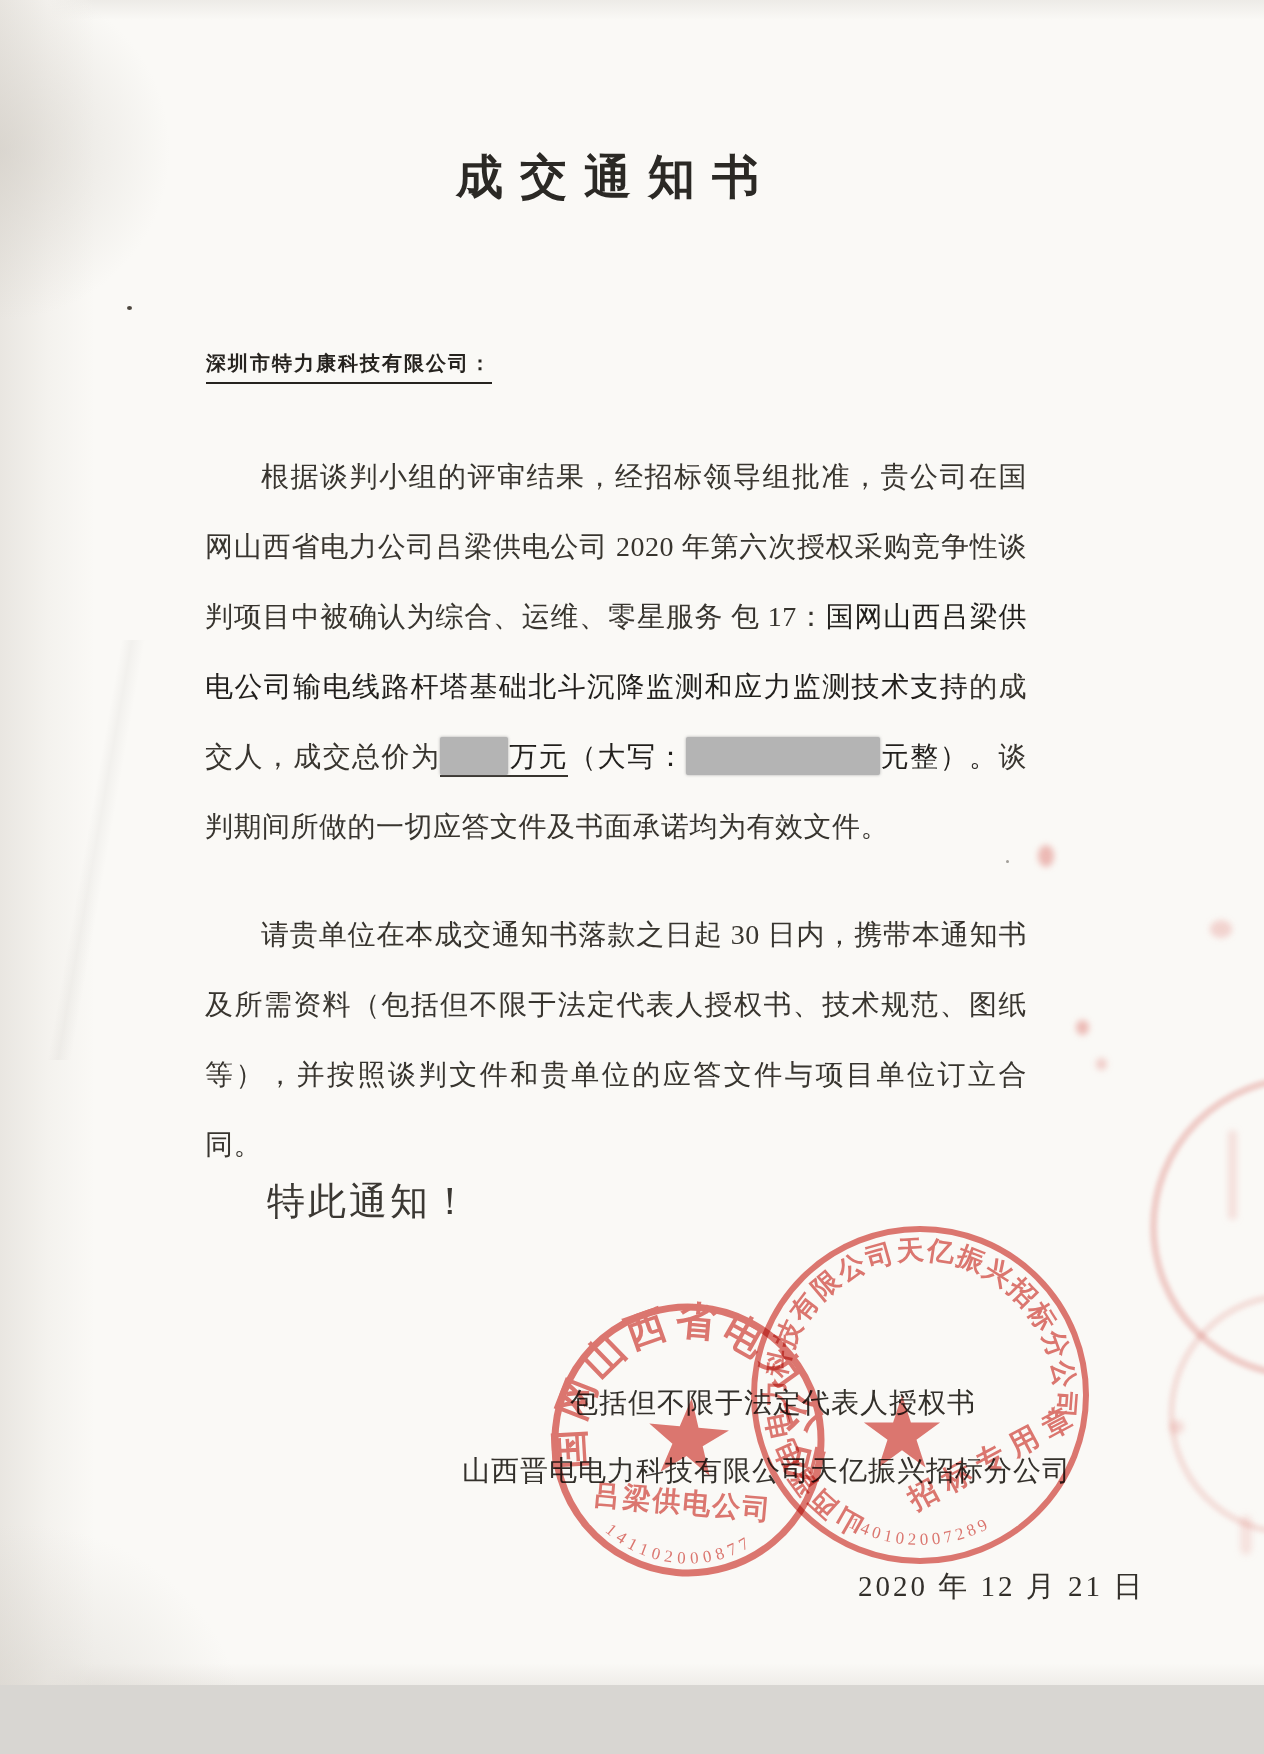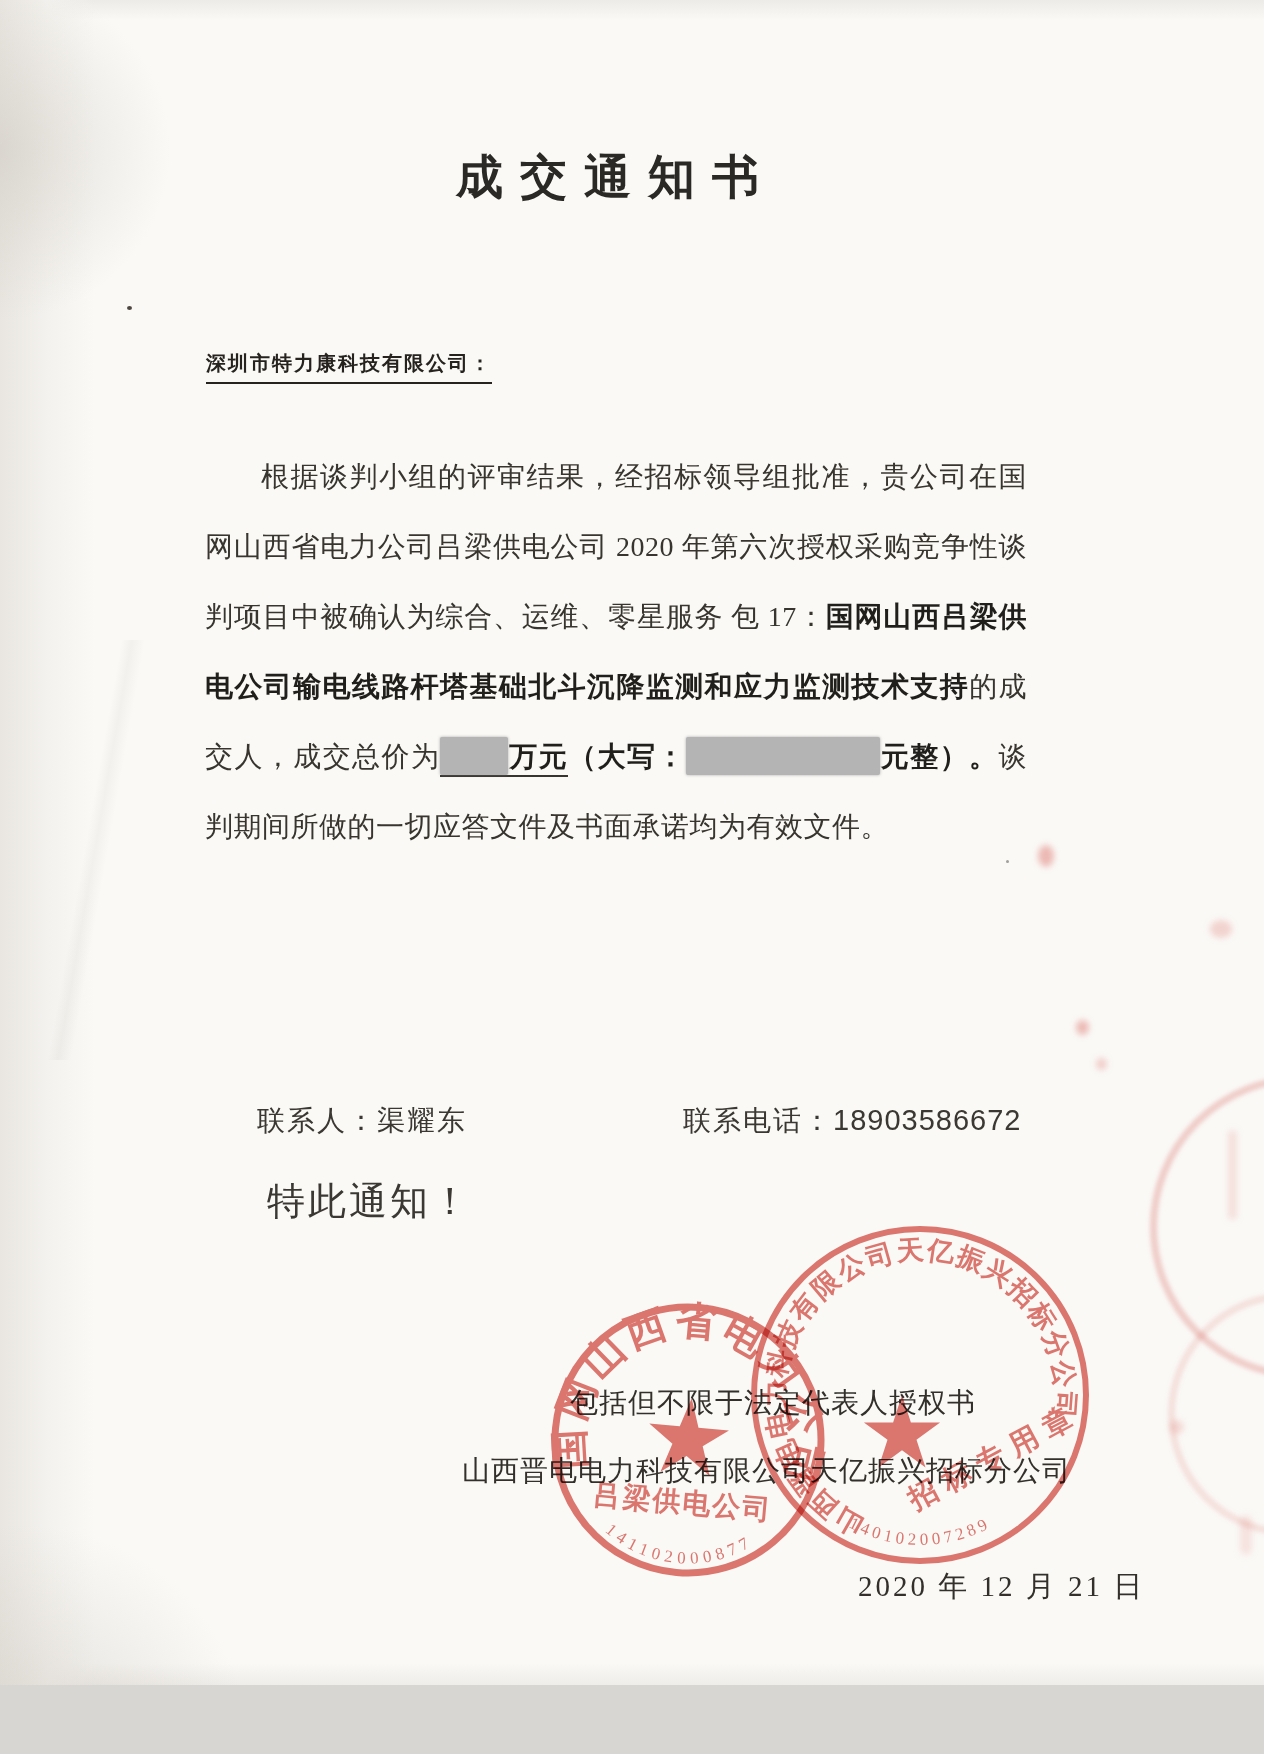--- a/index.html
+++ b/index.html
@@ -26,21 +26,21 @@
   .title{position:absolute;top:146px;left:205px;width:822px;text-align:center;
     font-size:47px;font-weight:bold;letter-spacing:17px;color:#2b2925;}
   .refnum{position:absolute;top:272px;left:205px;width:822px;text-align:center;
     font-size:23px;letter-spacing:2px;color:#3d3a35;}
   .addressee{position:absolute;top:350px;left:206px;font-size:20px;font-weight:bold;color:#26231f;
     border-bottom:2px solid #26231f;padding-bottom:5px;letter-spacing:2px;}
   .para{position:absolute;left:205px;width:822px;font-size:28px;line-height:70px;
     text-align:justify;color:#38352f;letter-spacing:.5px;}
   .para.p1{top:414px;text-indent:56px;}
   .para.p2{top:872px;text-indent:56px;}
-  .b{font-weight:bold;color:#211f1c;}
+  .b{font-weight:normal;color:#211f1c;}
   .redact{display:inline-block;height:38px;background:#b4b4b4;border-radius:2px;
     vertical-align:-9px;box-shadow:0 0 3px rgba(120,120,120,.6);}
   .redact.small{width:68px;}
   .redact.large{width:194px;}
   .ul-wrap{border-bottom:2px solid #38352f;padding-bottom:3px;}
   .contact-row{position:absolute;top:1102px;left:205px;width:822px;height:70px;font-size:28px;}
   .contact-person{position:absolute;left:52px;top:0;letter-spacing:2px;}
   .contact-phone{position:absolute;left:478px;top:0;letter-spacing:2px;}
   .phone-digits{font-family:"Liberation Sans","DejaVu Sans",sans-serif;font-size:29px;letter-spacing:1px;}
   .closing{position:absolute;top:1176px;left:267px;font-size:38px;letter-spacing:3px;}
@@ -75,25 +75,22 @@
   <div class="speck s1"></div>
   <div class="speck s2"></div>
 
   <div class="title">成交通知书</div>
 
 
   <div class="addressee">深圳市特力康科技有限公司：</div>
 
   <p class="para p1"><span>根据谈判小组的评审结果，经招标领导组批准，贵公司在国网山西省电力公司吕梁供电公司 2020 年第六次授权采购竞争性谈判项目中被确认为综合、运维、零星服务 包 17：</span><span class="b">国网山西吕梁供电公司输电线路杆塔基础北斗沉降监测和应力监测技术支持</span><span>的成交人，成交总价为</span><span class="ul-wrap"><span class="redact small"></span><span class="b">万元</span></span><span class="b">（大写：</span><span class="redact large"></span><span class="b">元整）。</span><span>谈判期间所做的一切应答文件及书面承诺均为有效文件。</span></p>
 
+  <p class="para p2">请贵单位在本成交通知书落款之日起 30 日内，携带本通知书及所需资料（包括但不限于法定代表人授权书、技术规范、图纸等），并按照谈判文件和贵单位的应答文件与项目单位订立合同。</p>
 
-  <div class="contact-row">
-    <span class="contact-person"><span>联系人：</span><span>渠耀东</span></span>
-    <span class="contact-phone"><span>联系电话：</span><span class="phone-digits">18903586672</span></span>
-  </div>
 
   <div class="closing">特此通知！</div>
 
   <div class="sig-line sig1">包括但不限于法定代表人授权书</div>
   <div class="sig-line sig2">山西晋电电力科技有限公司天亿振兴招标分公司</div>
   <div class="sig-line sig-date">2020 年 12 月 21 日</div>
 
   <svg class="stamp stamp-left" width="300" height="300" viewBox="-150 -150 300 300">
     <g transform="rotate(5)" fill="#d95b54">
       <circle r="133" fill="none" stroke="#d95b54" stroke-width="7"></circle>

